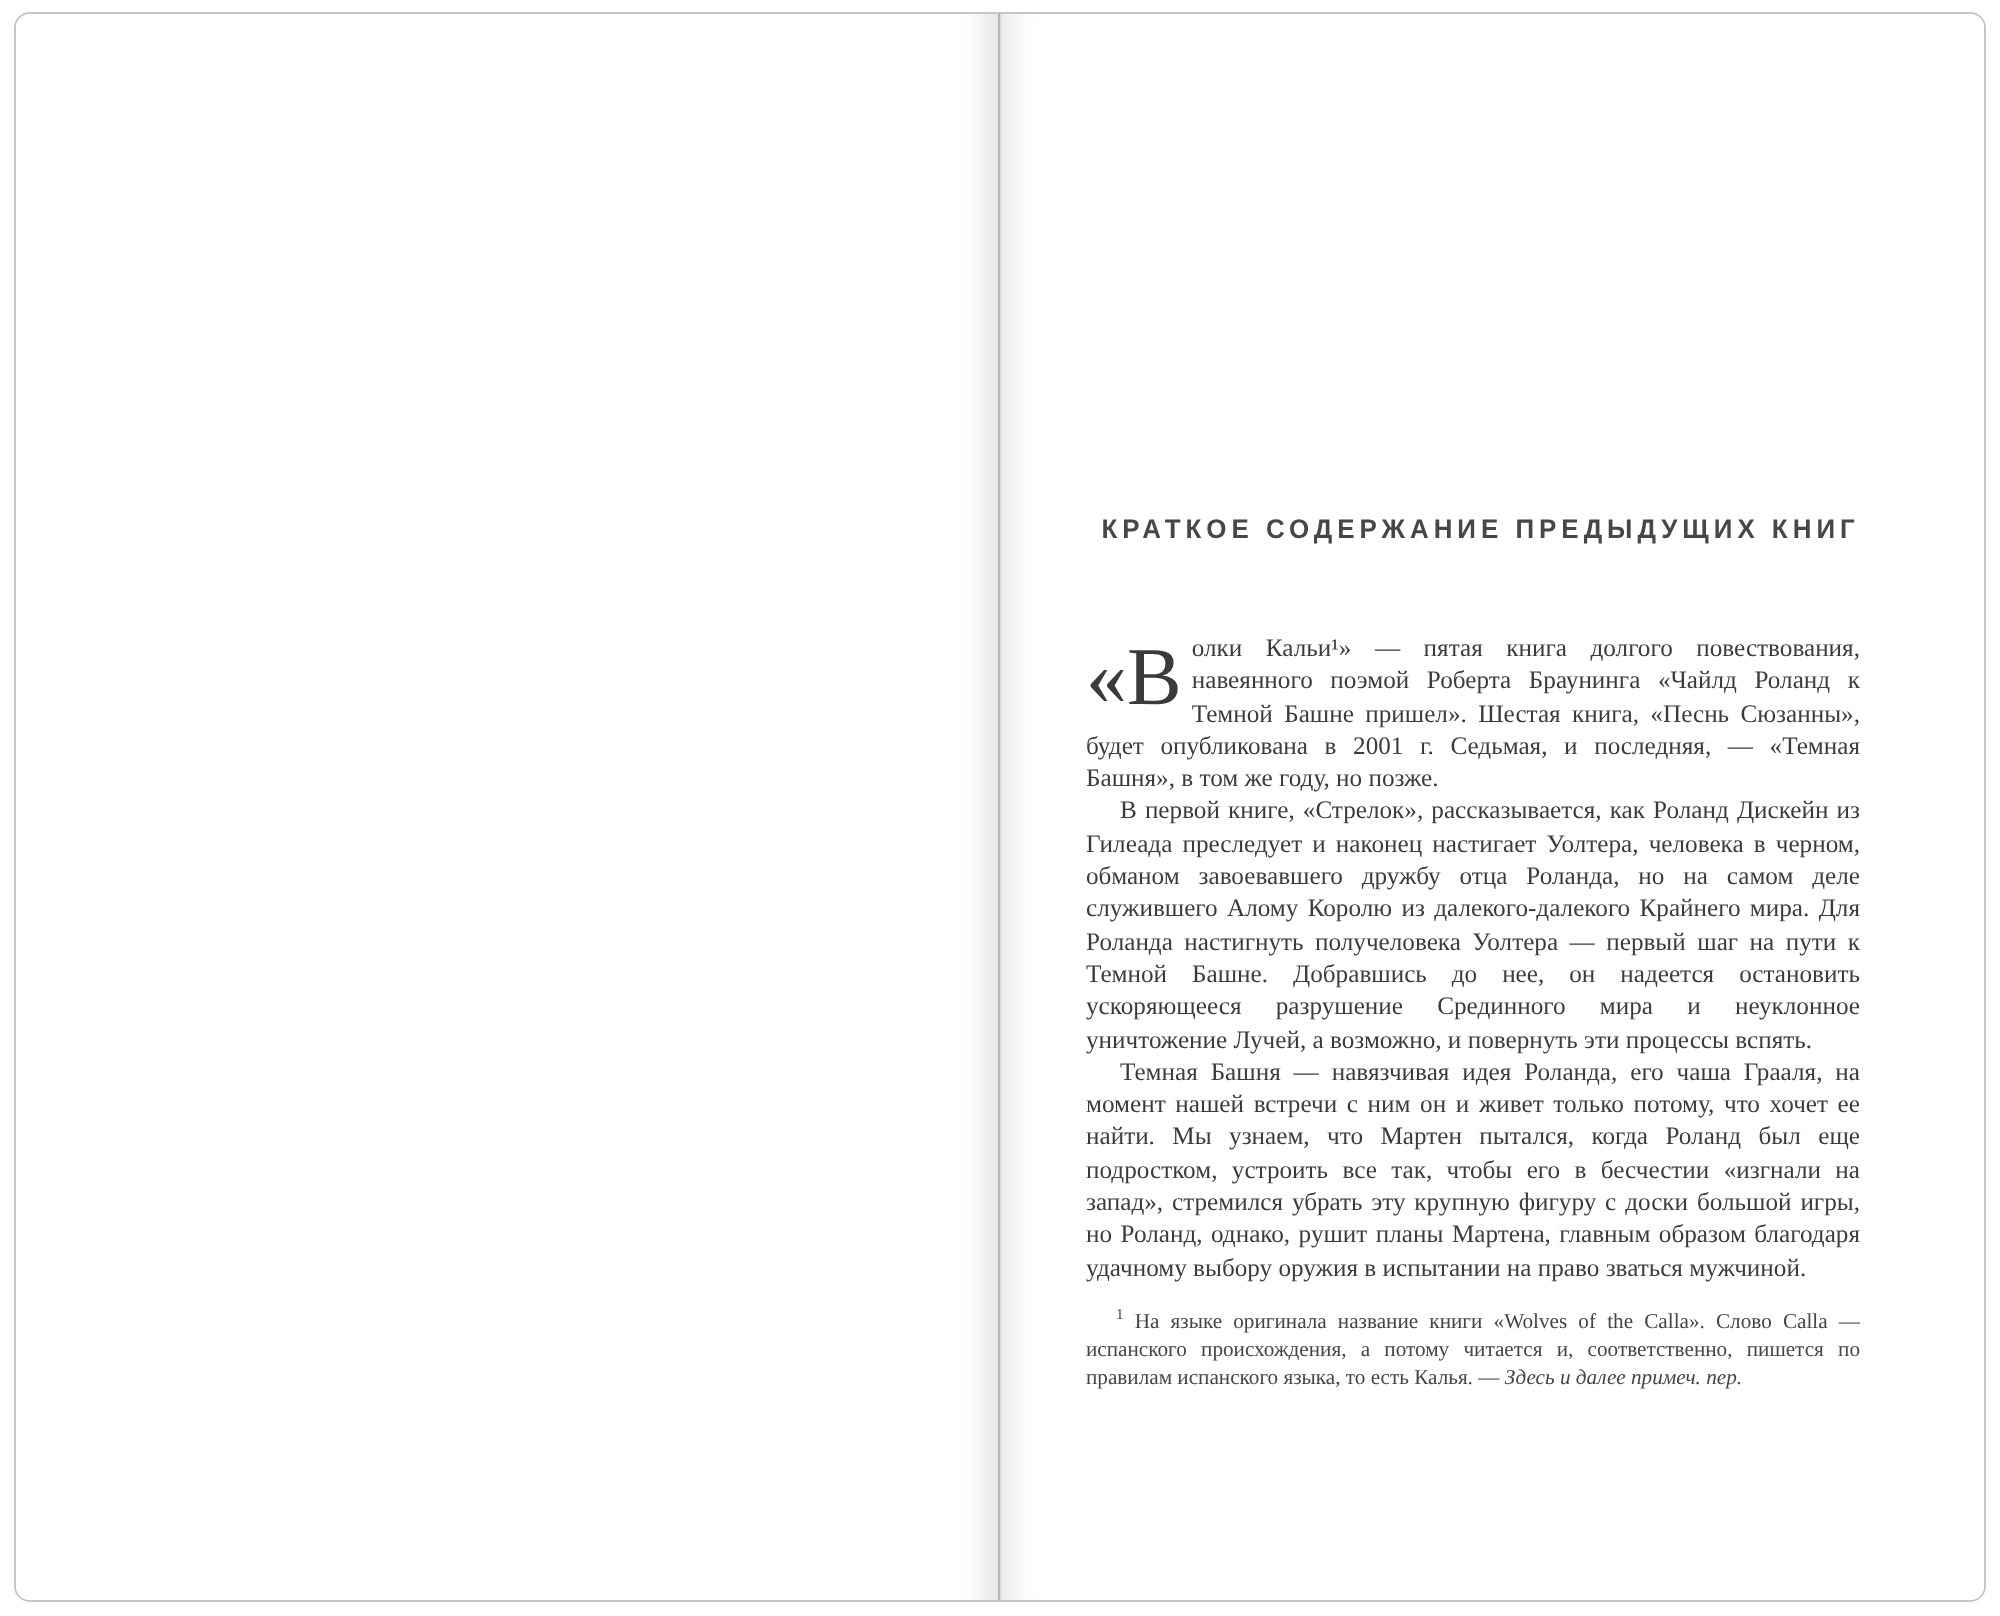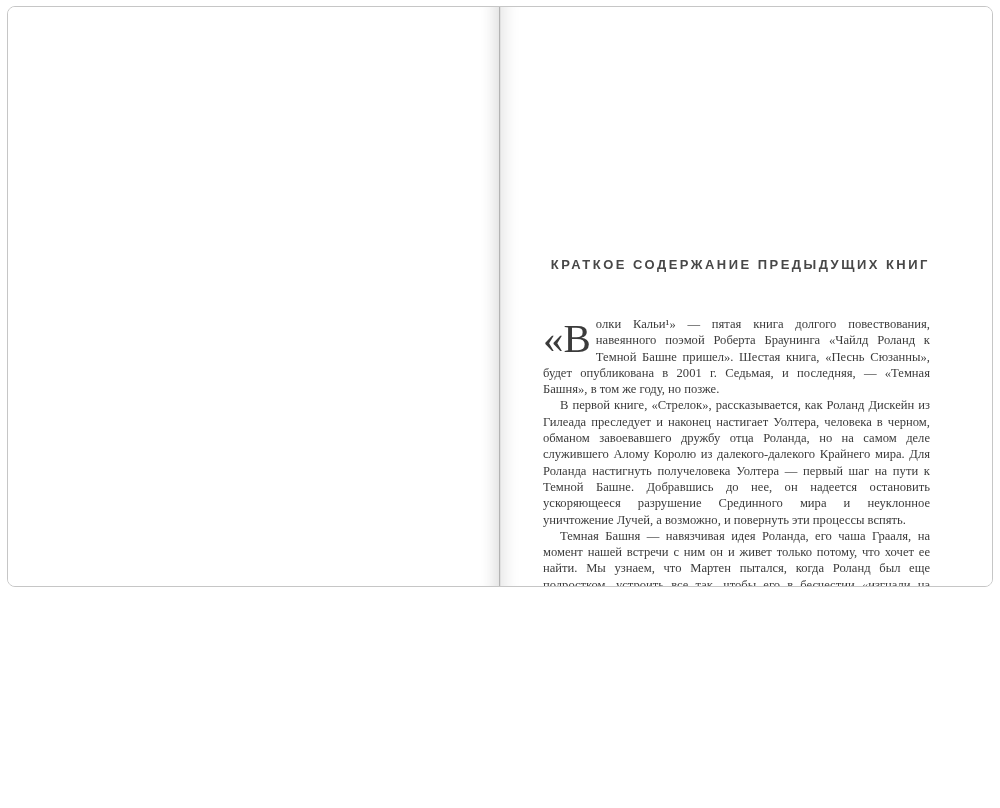--- a/index.html
+++ b/index.html
@@ -1,21 +1,21 @@
 <!DOCTYPE html>
 <html><head>
 <meta charset="utf-8">
 <style>
   * { margin:0; padding:0; box-sizing:border-box; }
   html,body { width:1000px; height:808px; background:#ffffff; }
   body { font-family:"Liberation Serif", serif; color:#3b3b3b; position:relative; overflow:hidden; }
 
   .book {
     position:absolute; left:7px; top:6px;
-    width:986px; height:581px;
+    width:986px; height:795px;
     background:#ffffff;
     border:1px solid #c6c6c6;
     border-radius:8px;
     display:flex;
     overflow:hidden;
     box-shadow: inset 0 -14px 12px -12px rgba(0,0,0,0.10);
     justify-content: center;
   }
 
   .page { flex:1 1 50%; position:relative; background:#ffffff; }
@@ -90,17 +90,18 @@
 
       <div class="body-text">
 
         <p><span class="dropcap">«В</span><span>олки Кальи¹» — пятая книга долгого повествования, навеянного поэмой Роберта Браунинга «Чайлд Роланд к Темной Башне пришел». Шестая книга, «Песнь Сюзанны», будет опубликована в 2001 г. Седьмая, и последняя, — «Темная Башня», в том же году, но позже.</span></p>
 
         <p class="indent">В первой книге, «Стрелок», рассказывается, как Роланд Дискейн из Гилеада преследует и наконец настигает Уолтера, человека в черном, обманом завоевавшего дружбу отца Роланда, но на самом деле служившего Алому Королю из далекого-далекого Крайнего мира. Для Роланда настигнуть получеловека Уолтера — первый шаг на пути к Темной Башне. Добравшись до нее, он надеется остановить ускоряющееся разрушение Срединного мира и неуклонное уничтожение Лучей, а возможно, и повернуть эти процессы вспять.</p>
 
         <p class="indent">Темная Башня — навязчивая идея Роланда, его чаша Грааля, на момент нашей встречи с ним он и живет только потому, что хочет ее найти. Мы узнаем, что Мартен пытался, когда Роланд был еще подростком, устроить все так, чтобы его в бесчестии «изгнали на запад», стремился убрать эту крупную фигуру с доски большой игры, но Роланд, однако, рушит планы Мартена, главным образом благодаря удачному выбору оружия в испытании на право зваться мужчиной.</p>
       </div>
 
+      <div class="footnote"><sup>1</sup><span> На языке оригинала название книги «Wolves of the Calla». Слово Calla — испанского происхождения, а потому читается и, соответственно, пишется по правилам испанского языка, то есть Калья. — </span><i>Здесь и далее примеч. пер.</i></div>
 
     </div>
   </div>
 
 </div>
 
 </body></html>

